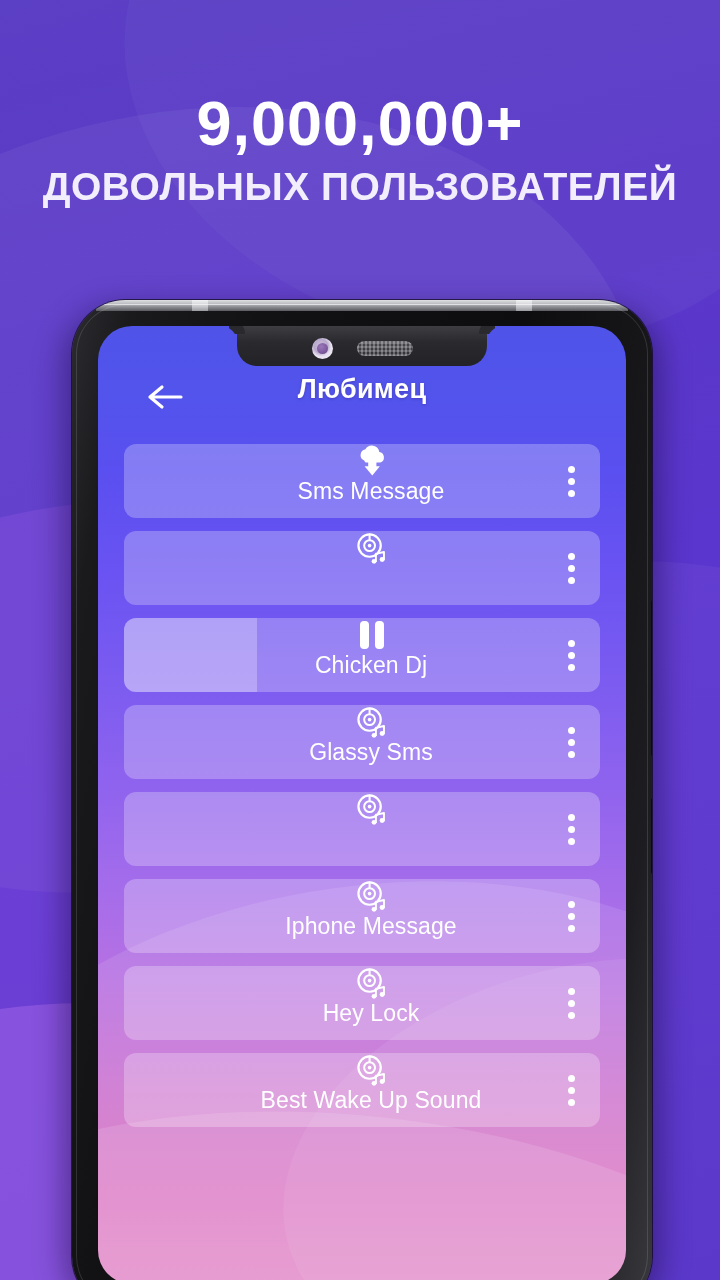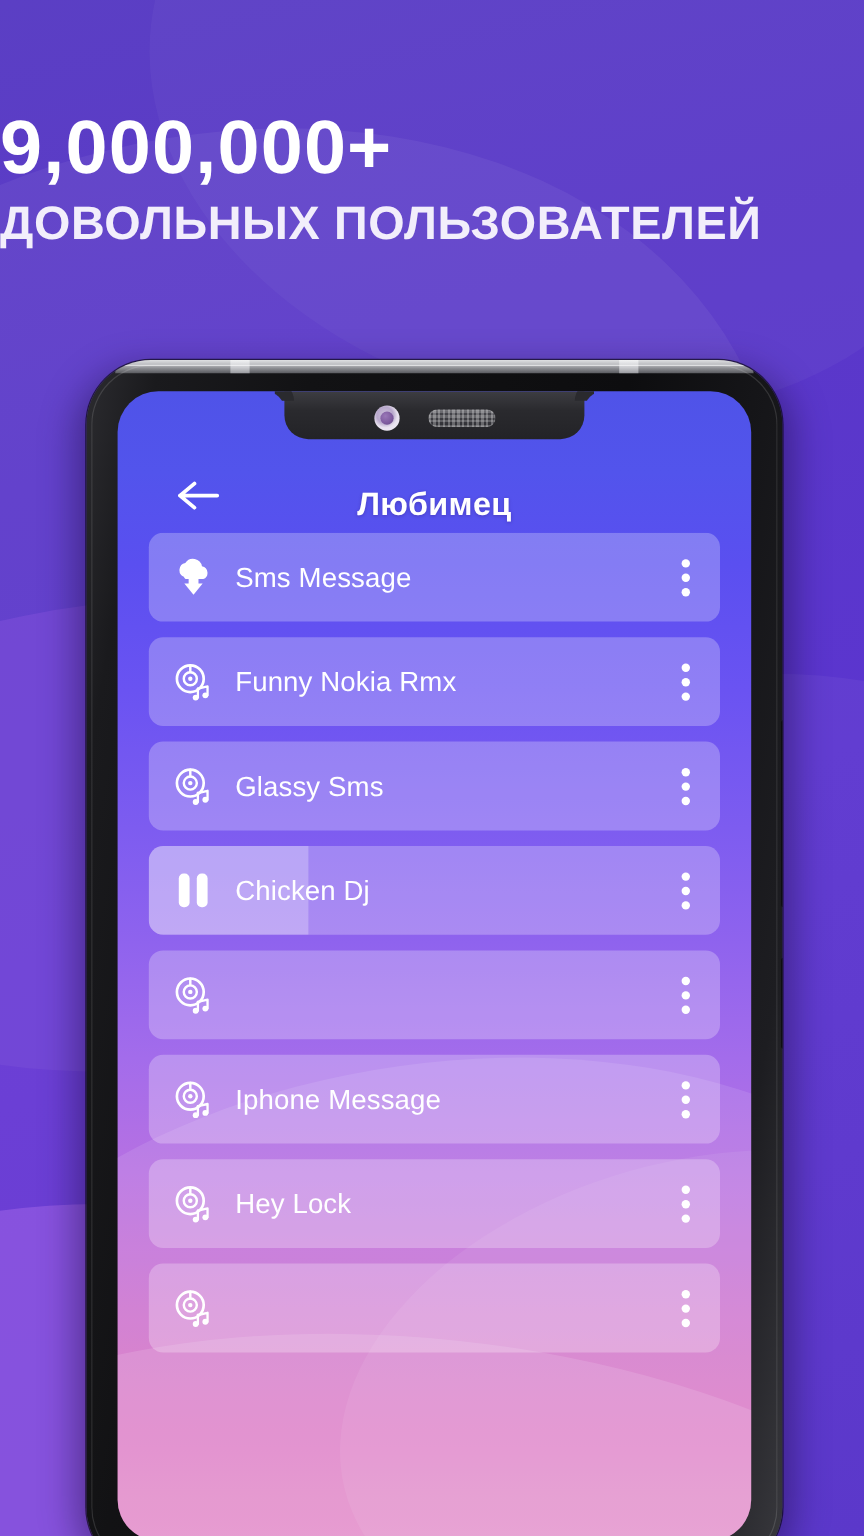--- a/index.html
+++ b/index.html
@@ -56,21 +56,21 @@
     width: 700px; height: 520px;
     border-radius: 50%;
     background: rgba(255,255,255,0.035);
     transform: rotate(14deg);
   }
 
   
   .headline-block {
     position: absolute;
     left: 0; right: 0; top: 92px;
-    text-align: left;
+    text-align: center;
     z-index: 5;
   }
   .headline-count {
     font-size: 63px;
     font-weight: bold;
     color: #ffffff;
     letter-spacing: 1px;
     line-height: 1.0;
     white-space: nowrap;
   }
@@ -256,21 +256,21 @@
       linear-gradient(180deg, #4a4a50 0%, #2e2e33 100%);
     box-shadow: inset 0 0 0 1px rgba(255,255,255,0.14);
   }
 
   
   .app-header {
     position: absolute;
     left: 0; right: 0; top: 48px;
     height: 62px;
     display: flex;
-    align-items: flex-end;
+    align-items: flex-start;
     z-index: 20;
     padding-left: 23px;
   }
   .back-button {
     width: 56px; height: 46px;
     margin-left: 16px;
     display: flex;
     align-items: center;
     justify-content: center;
   }
@@ -298,20 +298,21 @@
   }
   .ringtone-row {
     position: relative;
     height: 74px;
     margin-bottom: 13px;
     border-radius: 12px;
     background: rgba(255,255,255,0.26);
     display: flex;
     align-items: center;
     overflow: hidden;
+    flex-direction: column;
   }
   .row-progress {
     position: absolute;
     left: 0; top: 0; bottom: 0;
     background: rgba(255,255,255,0.26);
     pointer-events: none;
   }
   .row-icon {
     position: relative;
     width: 34px; height: 34px;
@@ -431,21 +432,35 @@
     <circle cx="14" cy="14" r="11.5" fill="none" stroke="#ffffff" stroke-width="2.3"></circle>
     <circle cx="14" cy="14" r="5.6" fill="none" stroke="#ffffff" stroke-width="2.1"></circle>
     <circle cx="14" cy="14" r="1.9" fill="#ffffff"></circle>
     <path d="M14 2.6 L14 8.2" stroke="#ffffff" stroke-width="2.1" stroke-linecap="round"></path>
     <path d="M20.5 22.5 L20.5 30.2" stroke="#ffffff" stroke-width="2.0" stroke-linecap="round"></path>
     <path d="M20.5 22.5 L28.8 20.6 L28.8 28.3" stroke="#ffffff" stroke-width="2.0" fill="none" stroke-linejoin="round" stroke-linecap="round"></path>
     <circle cx="18.6" cy="30.2" r="2.5" fill="#ffffff"></circle>
     <circle cx="26.9" cy="28.3" r="2.5" fill="#ffffff"></circle>
   </svg>
 </div>
-              <div class="row-label">Funny Nokia Rmx</div>
+              <div class="row-menu">
+                <span></span>
+                <span></span>
+                <span></span>
+              </div>
+            </div>
+            <div class="ringtone-row">
+              <div class="row-progress" style="width: 28%;"></div>
+              <div class="row-icon">
+  <div class="pause-icon">
+                  <i></i>
+                  <i></i>
+                </div>
+</div>
+              <div class="row-label">Chicken Dj</div>
               <div class="row-menu">
                 <span></span>
                 <span></span>
                 <span></span>
               </div>
             </div>
             <div class="ringtone-row">
               <div class="row-icon">
   <svg width="33" height="33" viewBox="0 0 34 34">
     <circle cx="14" cy="14" r="11.5" fill="none" stroke="#ffffff" stroke-width="2.3"></circle>
@@ -459,35 +474,20 @@
   </svg>
 </div>
               <div class="row-label">Glassy Sms</div>
               <div class="row-menu">
                 <span></span>
                 <span></span>
                 <span></span>
               </div>
             </div>
             <div class="ringtone-row">
-              <div class="row-progress" style="width: 28%;"></div>
-              <div class="row-icon">
-  <div class="pause-icon">
-                  <i></i>
-                  <i></i>
-                </div>
-</div>
-              <div class="row-label">Chicken Dj</div>
-              <div class="row-menu">
-                <span></span>
-                <span></span>
-                <span></span>
-              </div>
-            </div>
-            <div class="ringtone-row">
               <div class="row-icon">
   <svg width="33" height="33" viewBox="0 0 34 34">
     <circle cx="14" cy="14" r="11.5" fill="none" stroke="#ffffff" stroke-width="2.3"></circle>
     <circle cx="14" cy="14" r="5.6" fill="none" stroke="#ffffff" stroke-width="2.1"></circle>
     <circle cx="14" cy="14" r="1.9" fill="#ffffff"></circle>
     <path d="M14 2.6 L14 8.2" stroke="#ffffff" stroke-width="2.1" stroke-linecap="round"></path>
     <path d="M20.5 22.5 L20.5 30.2" stroke="#ffffff" stroke-width="2.0" stroke-linecap="round"></path>
     <path d="M20.5 22.5 L28.8 20.6 L28.8 28.3" stroke="#ffffff" stroke-width="2.0" fill="none" stroke-linejoin="round" stroke-linecap="round"></path>
     <circle cx="18.6" cy="30.2" r="2.5" fill="#ffffff"></circle>
     <circle cx="26.9" cy="28.3" r="2.5" fill="#ffffff"></circle>
@@ -545,20 +545,21 @@
     <circle cx="14" cy="14" r="11.5" fill="none" stroke="#ffffff" stroke-width="2.3"></circle>
     <circle cx="14" cy="14" r="5.6" fill="none" stroke="#ffffff" stroke-width="2.1"></circle>
     <circle cx="14" cy="14" r="1.9" fill="#ffffff"></circle>
     <path d="M14 2.6 L14 8.2" stroke="#ffffff" stroke-width="2.1" stroke-linecap="round"></path>
     <path d="M20.5 22.5 L20.5 30.2" stroke="#ffffff" stroke-width="2.0" stroke-linecap="round"></path>
     <path d="M20.5 22.5 L28.8 20.6 L28.8 28.3" stroke="#ffffff" stroke-width="2.0" fill="none" stroke-linejoin="round" stroke-linecap="round"></path>
     <circle cx="18.6" cy="30.2" r="2.5" fill="#ffffff"></circle>
     <circle cx="26.9" cy="28.3" r="2.5" fill="#ffffff"></circle>
   </svg>
 </div>
+              <div class="row-label">Best Wake Up Sound</div>
               <div class="row-menu">
                 <span></span>
                 <span></span>
                 <span></span>
               </div>
             </div>
           </div>
 
       </div>
 

